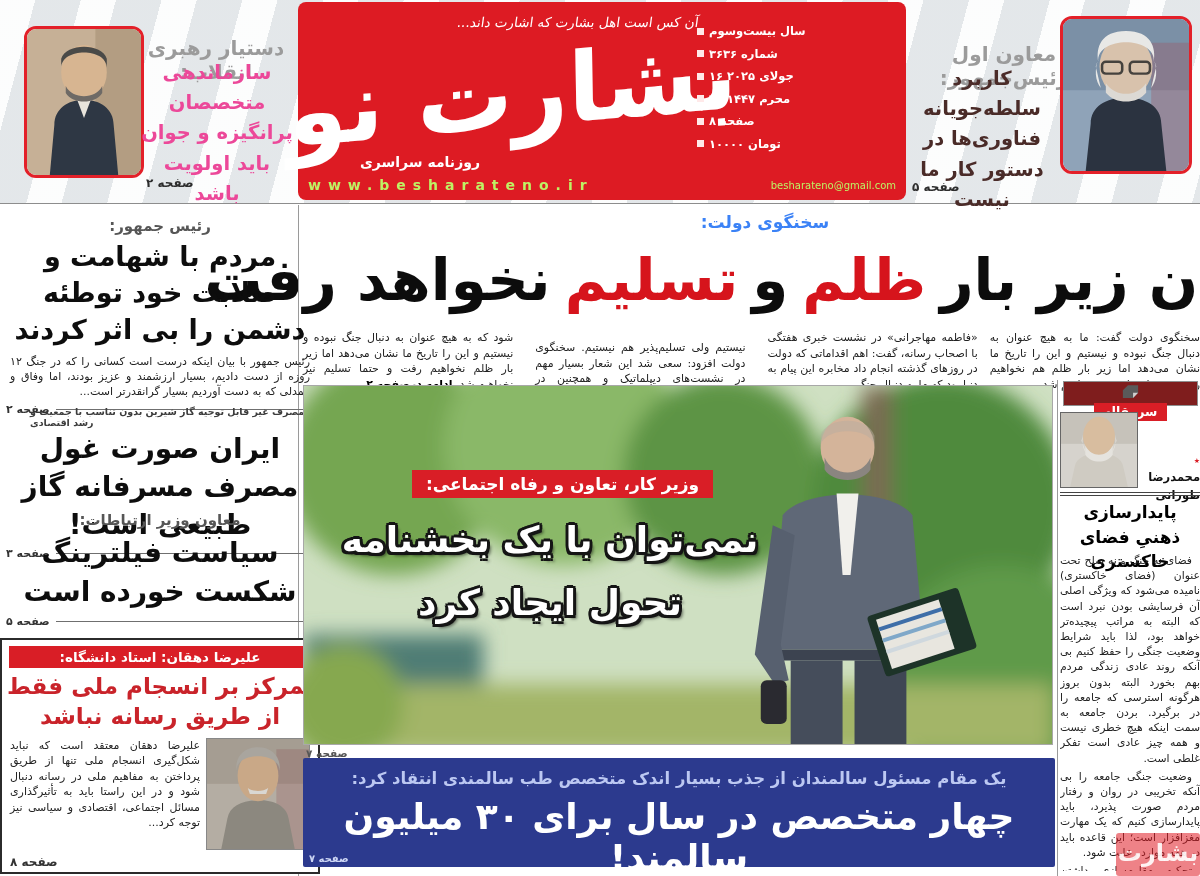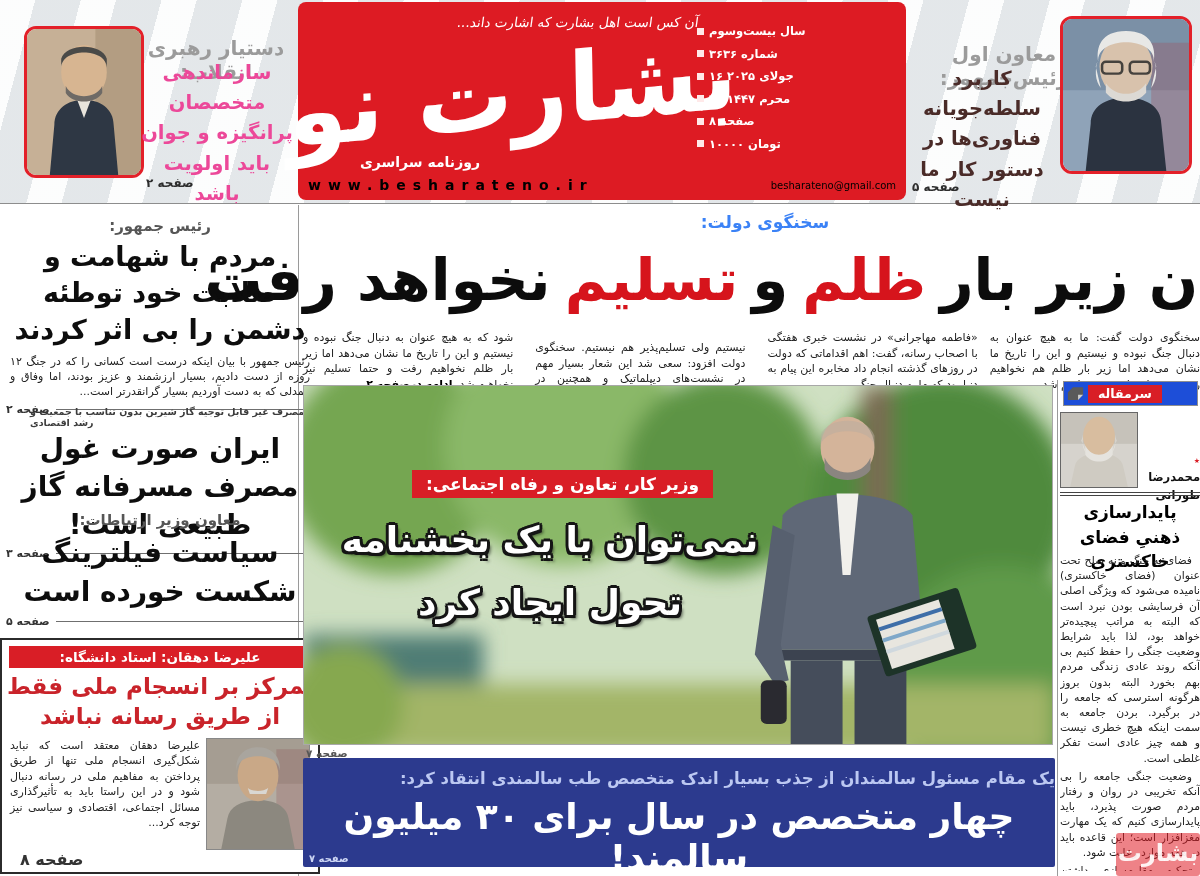--- a/index.html
+++ b/index.html
@@ -22,21 +22,21 @@
 
   
   .masthead{left:298px;top:2px;width:608px;height:198px;background:#dd1b23;border-radius:8px;}
   .m-slogan{left:120px;top:12px;width:320px;text-align:center;color:#fff;font-size:13.5px;transform:skewX(-8deg);}
   .m-logo{left:10px;top:26px;width:430px;height:130px;color:#fff;font-size:96px;font-weight:bold;text-align:center;
     line-height:130px;transform:rotate(-5deg) skewX(-4deg);letter-spacing:-4px;white-space:nowrap;}
   .m-sub{left:62px;top:152px;color:#fff;font-size:14px;font-weight:bold;letter-spacing:1px;}
   .m-info{left:399px;top:18px;width:190px;direction:ltr;}
   .m-info .line{display:flex;align-items:center;gap:5px;height:22.5px;color:#fff;font-size:11.5px;font-weight:bold;direction:ltr;}
   .m-info .sq{width:7px;height:7px;background:#ffe9e9;display:inline-block;flex:0 0 auto;}
-  .m-url{left:0;bottom:2px;width:608px;height:26px;display:flex;direction:ltr;align-items:center;justify-content:space-between;padding:0 10px;box-sizing:border-box;color:#000000;}
+  .m-url{left:0;bottom:2px;width:608px;height:26px;display:flex;direction:ltr;align-items:center;justify-content:space-between;padding:0 10px;box-sizing:border-box;color:#bef264;}
   .m-www{font-size:14px;font-weight:bold;letter-spacing:7px;}
   .m-mail{font-size:10px;}
 
   
   .leftcol{left:0;top:205px;width:297px;height:671px;}
   .vdiv-left{left:298px;top:205px;width:1px;height:671px;background:#9a9a9a;}
   .story{position:absolute;left:0;width:320px;}
   .st-kicker{font-size:15px;font-weight:bold;color:#565656;text-align:center;margin:0 0 4px;}
   .st-kicker-sm{font-size:9.5px;font-weight:bold;color:#3c3c3c;text-align:left;margin:0 0 2px;padding-left:30px;}
   .st-headline{font-size:27px;font-weight:bold;color:#0d0d0d;line-height:1.35;text-align:center;margin:0;}
@@ -44,47 +44,47 @@
   .pagerule{display:flex;direction:ltr;align-items:center;gap:6px;padding:4px 6px 0;}
   .pagerule .pg{font-size:11px;font-weight:bold;color:#333;}
   .pagerule .ln{flex:1;height:1px;background:#6f6f6f;}
 
   .deh-box{top:433px;height:236px;border:2px solid #2b2b2b;box-sizing:border-box;background:#fff;}
   .deh-bar{margin:6px 7px 4px;background:#d91e26;color:#fff;font-size:13.5px;font-weight:bold;text-align:center;padding:3px 0;}
   .deh-headline{font-size:23px;font-weight:bold;color:#c9232a;text-align:center;line-height:1.3;margin:2px 0 6px;}
   .deh-flex{display:flex;gap:6px;padding:0 8px;}
   .deh-body{flex:1;font-size:11px;line-height:15.5px;text-align:justify;color:#222;margin:0;}
   .deh-photo{flex:0 0 102px;height:110px;border:1px solid #888;overflow:hidden;}
-  .deh-page{position:absolute;left:18px;bottom:3px;font-size:16px;font-weight:bold;color:#333;}
+  .deh-page{position:absolute;left:8px;bottom:3px;font-size:12px;font-weight:bold;color:#333;}
 
   
   .lead-kicker{left:300px;top:212px;width:900px;text-align:center;font-size:17px;font-weight:bold;color:#3b82f6;margin-left:15px;}
   .lead-headline{left:300px;top:232px;width:900px;height:96px;display:flex;justify-content:center;align-items:center;gap:14px;
     font-size:58px;font-weight:bold;color:#0c0c0c;white-space:nowrap;}
   .lead-red{color:#d6141c;}
   .lead-cols{left:303px;top:330px;width:897px;height:52px;display:flex;flex-direction:row;gap:12px;}
   .lead-col{flex:1;font-size:11px;line-height:15.5px;text-align:justify;color:#222;}
   .lead-cont{font-weight:bold;color:#000;}
 
   
   .cphoto{left:303px;top:385px;width:750px;height:360px;border:1px solid #a8a8a8;box-sizing:border-box;background:#cfe0c2;overflow:hidden;}
   .cbadge{left:412px;top:470px;background:#d91e26;color:#fff;font-size:17px;font-weight:bold;padding:4px 14px;}
   .coverlay{left:320px;top:508px;width:460px;text-align:center;color:#fff;font-weight:bold;font-size:36px;line-height:1.75;
     text-shadow:3px 0 0 #151515,-3px 0 0 #151515,0 3px 0 #151515,0 -3px 0 #151515,2.5px 2.5px 0 #151515,-2.5px 2.5px 0 #151515,2.5px -2.5px 0 #151515,-2.5px -2.5px 0 #151515,4px 4px 3px rgba(0,0,0,.45);}
   .cpage{left:306px;top:747px;font-size:10.5px;font-weight:bold;color:#555;}
 
   
   .banner{left:303px;top:758px;width:752px;height:109px;background:#2c3a8e;border-radius:2px;}
-  .b-kicker{left:0;top:11px;width:752px;text-align:right;font-size:16.5px;font-weight:bold;color:#bcc8f2;}
+  .b-kicker{left:0;top:11px;width:752px;text-align:center;font-size:16.5px;font-weight:bold;color:#bcc8f2;}
   .b-headline{left:0;top:38px;width:752px;text-align:center;font-size:36px;font-weight:bold;color:#ffffff;}
   .b-page{left:6px;bottom:3px;font-size:10px;font-weight:bold;color:#cdd6f4;}
 
   
   .vdiv-right{left:1057px;top:380px;width:1px;height:496px;background:#9a9a9a;}
-  .ed-header{left:1063px;top:381px;width:135px;height:25px;border:1px solid #8f8f8f;box-sizing:border-box;display:flex;direction:ltr;align-items:center;gap:4px;padding:2px 3px;background:#1d4ed8;}
+  .ed-header{left:1063px;top:381px;width:135px;height:25px;border:1px solid #8f8f8f;box-sizing:border-box;display:flex;direction:ltr;align-items:center;gap:4px;padding:2px 3px;background:#7f1d1d;flex-direction:column;}
   .ed-icon{width:17px;height:15px;flex:0 0 auto;}
   .ed-label{background:#d91e26;color:#fff;font-size:12.5px;font-weight:bold;padding:1px 10px 2px;}
   .ed-photo{left:1060px;top:412px;width:78px;height:76px;border:1px solid #666;box-sizing:border-box;overflow:hidden;}
   .ed-byline{left:1140px;top:452px;width:60px;font-size:11.5px;font-weight:bold;color:#111;line-height:1.5;}
   .ed-mark{color:#d91e26;}
   .ed-rule{left:1060px;top:492px;width:140px;height:4px;border-top:1px solid #444;border-bottom:1px solid #444;box-sizing:border-box;}
   .ed-title{left:1060px;top:500px;width:140px;text-align:center;font-size:17px;font-weight:bold;color:#000;line-height:1.45;}
   .ed-body{left:1060px;top:553px;width:140px;height:318px;overflow:hidden;}
   .ed-body p{font-size:10.8px;line-height:15.2px;text-align:justify;margin:0 0 3px;color:#222;text-indent:8px;}
   .wm{left:1116px;top:833px;width:84px;height:43px;background:rgba(224,28,36,.55);color:rgba(255,255,255,.9);

